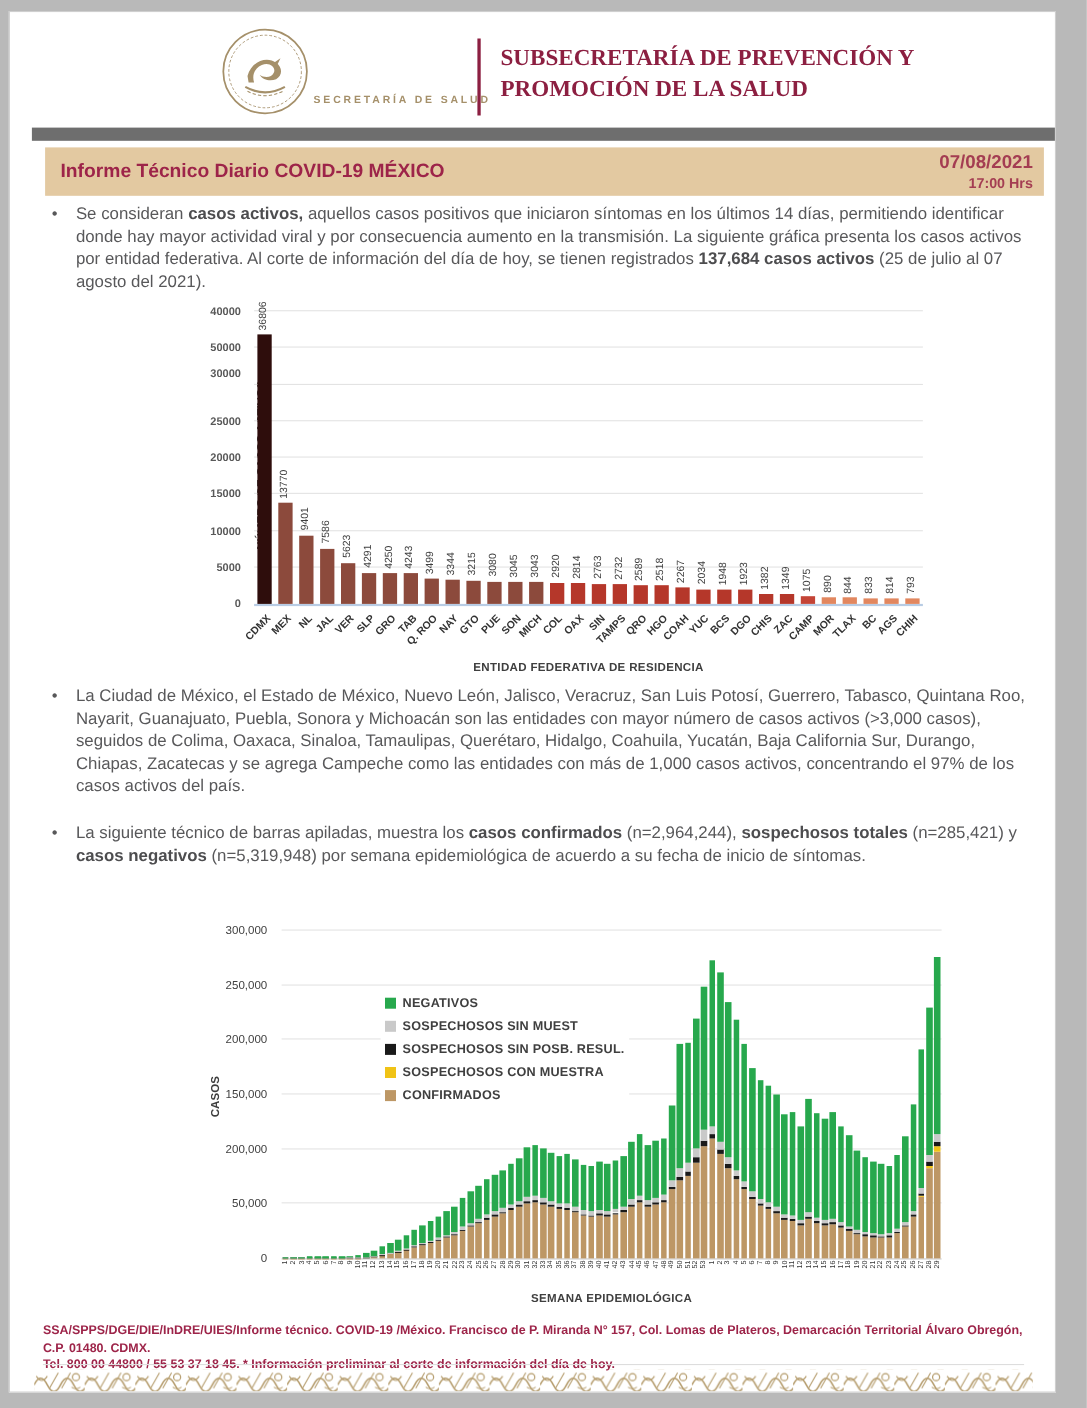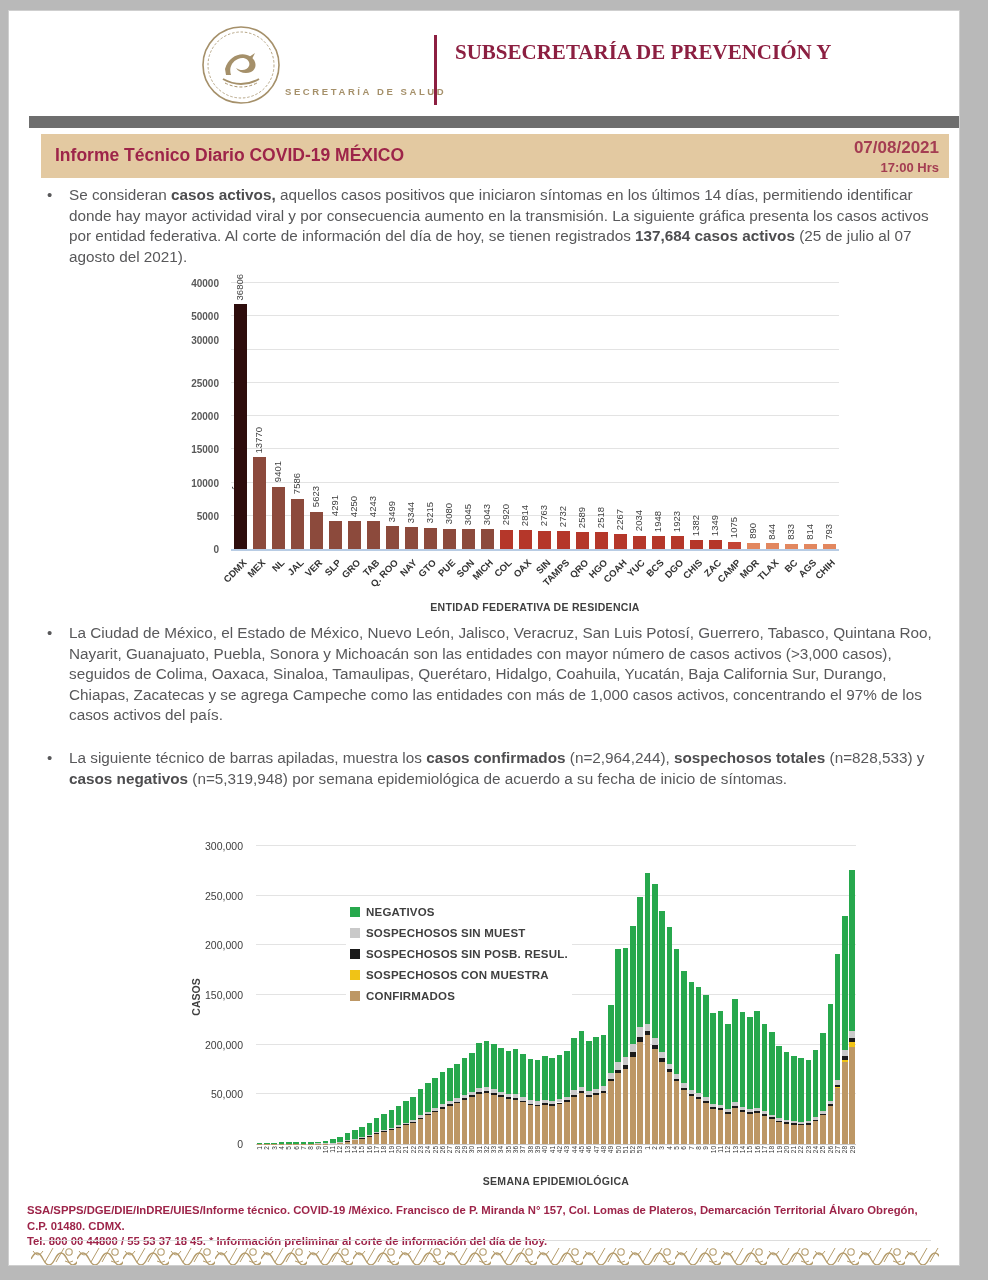--- a/index.html
+++ b/index.html
@@ -63,21 +63,21 @@
   .c2-seg{position:absolute;left:0.8px;width:5.6px;}
   .c2-cat{position:absolute;top:calc(100% + 2px);left:0;font-size:6.5px;line-height:7px;
     color:#333;writing-mode:vertical-rl;transform:rotate(180deg);}
   #c2-legend{position:absolute;left:337px;top:68px;background:#ffffff;padding:2px 4px;}
   .lg-row{display:flex;align-items:center;height:21px;}
   .lg-swatch{width:10px;height:10px;margin-right:6px;flex:0 0 10px;}
   .lg-label{font-size:11.5px;font-weight:bold;color:#3f3f3f;letter-spacing:.2px;}
   #c2-xlabel{position:absolute;left:247px;top:344px;width:600px;text-align:center;
     font-size:10.5px;font-weight:bold;color:#3f3f3f;letter-spacing:.3px;}
   
-  .footer{position:absolute;left:18px;top:1192px;width:900px;color:#9d2449;
+  .footer{position:absolute;left:30px;top:1192px;width:900px;color:#9d2449;
     font-size:11.3px;font-weight:bold;line-height:15.5px;}
   .footer-rule{position:absolute;left:30px;top:1229px;width:892px;height:1px;background:#dddddd;}
   .greca{position:absolute;left:22px;top:1234px;width:908px;height:20px;}
 </style>
 </head>
 <body>
 
 <div class="page">
 
   <svg class="seal" viewBox="0 0 84 84">
@@ -85,20 +85,21 @@
     <circle cx="42" cy="42" r="33" fill="none" stroke="#a5906a" stroke-width="0.8" stroke-dasharray="2.5 1.8"></circle>
     <path d="M26 46 C 30 32, 44 28, 52 34 C 58 38, 58 46, 52 49 C 47 51, 40 50, 37 45 C 41 48, 48 48, 50 43 C 52 38, 46 33, 39 36 C 32 39, 30 46, 32 52 L 27 52 Z" fill="#a5906a"></path>
     <path d="M50 34 l6 -4 -3 6 Z" fill="#a5906a"></path>
     <path d="M24 56 q18 10 36 0" fill="none" stroke="#a5906a" stroke-width="2"></path>
     <path d="M26 60 q16 8 32 0" fill="none" stroke="#a5906a" stroke-width="1" stroke-dasharray="3 2"></path>
   </svg>
   <div class="secretaria">SECRETARÍA DE SALUD</div>
   <div class="hdr-divider"></div>
   <div class="subsec">
     <span>SUBSECRETARÍA DE PREVENCIÓN Y</span><br>
+    <span>PROMOCIÓN DE LA SALUD</span>
   </div>
   <div class="gray-band"></div>
 
   <div class="title-bar">
     <span class="title-text">Informe Técnico Diario COVID-19 MÉXICO</span>
     <span class="date-block">
       <span class="date-line">07/08/2021</span><br>
       <span class="time-line">17:00 Hrs</span>
     </span>
   </div>
@@ -297,21 +298,21 @@
   </div>
 
   <div class="bullet" style="top:612px;">
     <span class="dot">•</span>
     <span>La Ciudad de México, el Estado de México, Nuevo León, Jalisco, Veracruz, San Luis Potosí, Guerrero, Tabasco, Quintana Roo, Nayarit, Guanajuato, Puebla, Sonora y Michoacán son las entidades con mayor número de casos activos (&gt;3,000 casos), seguidos de Colima, Oaxaca, Sinaloa, Tamaulipas, Querétaro, Hidalgo, Coahuila, Yucatán, Baja California Sur, Durango, Chiapas, Zacatecas y se agrega Campeche  como las entidades con más de 1,000 casos activos, concentrando el 97% de los casos activos del país.</span>
   </div>
 
   <div class="bullet" style="top:737px;">
     <span class="dot">•</span>
     <span>
-      <span>La siguiente técnico de barras apiladas, muestra los </span><b>casos confirmados</b><span> (n=2,964,244), </span><b>sospechosos totales</b><span> (n=828,533) y </span><b>casos negativos</b><span> (n=5,319,948) por semana epidemiológica de acuerdo a su fecha de inicio de síntomas.</span>
+      <span>La siguiente técnico de barras apiladas, muestra los </span><b>casos confirmados</b><span> (n=2,964,244), </span><b>sospechosos totales</b><span> (n=285,421) y </span><b>casos negativos</b><span> (n=5,319,948) por semana epidemiológica de acuerdo a su fecha de inicio de síntomas.</span>
     </span>
   </div>
 
   <div id="chart2">
     <span id="c2-ylabel">CASOS</span>
     <div id="c2-ticks">
         <span style="bottom: -6px;">0</span>
         <span style="bottom: 43.67px;">50,000</span>
         <span style="bottom: 93.33px;">200,000</span>
         <span style="bottom: 143px;">150,000</span>

